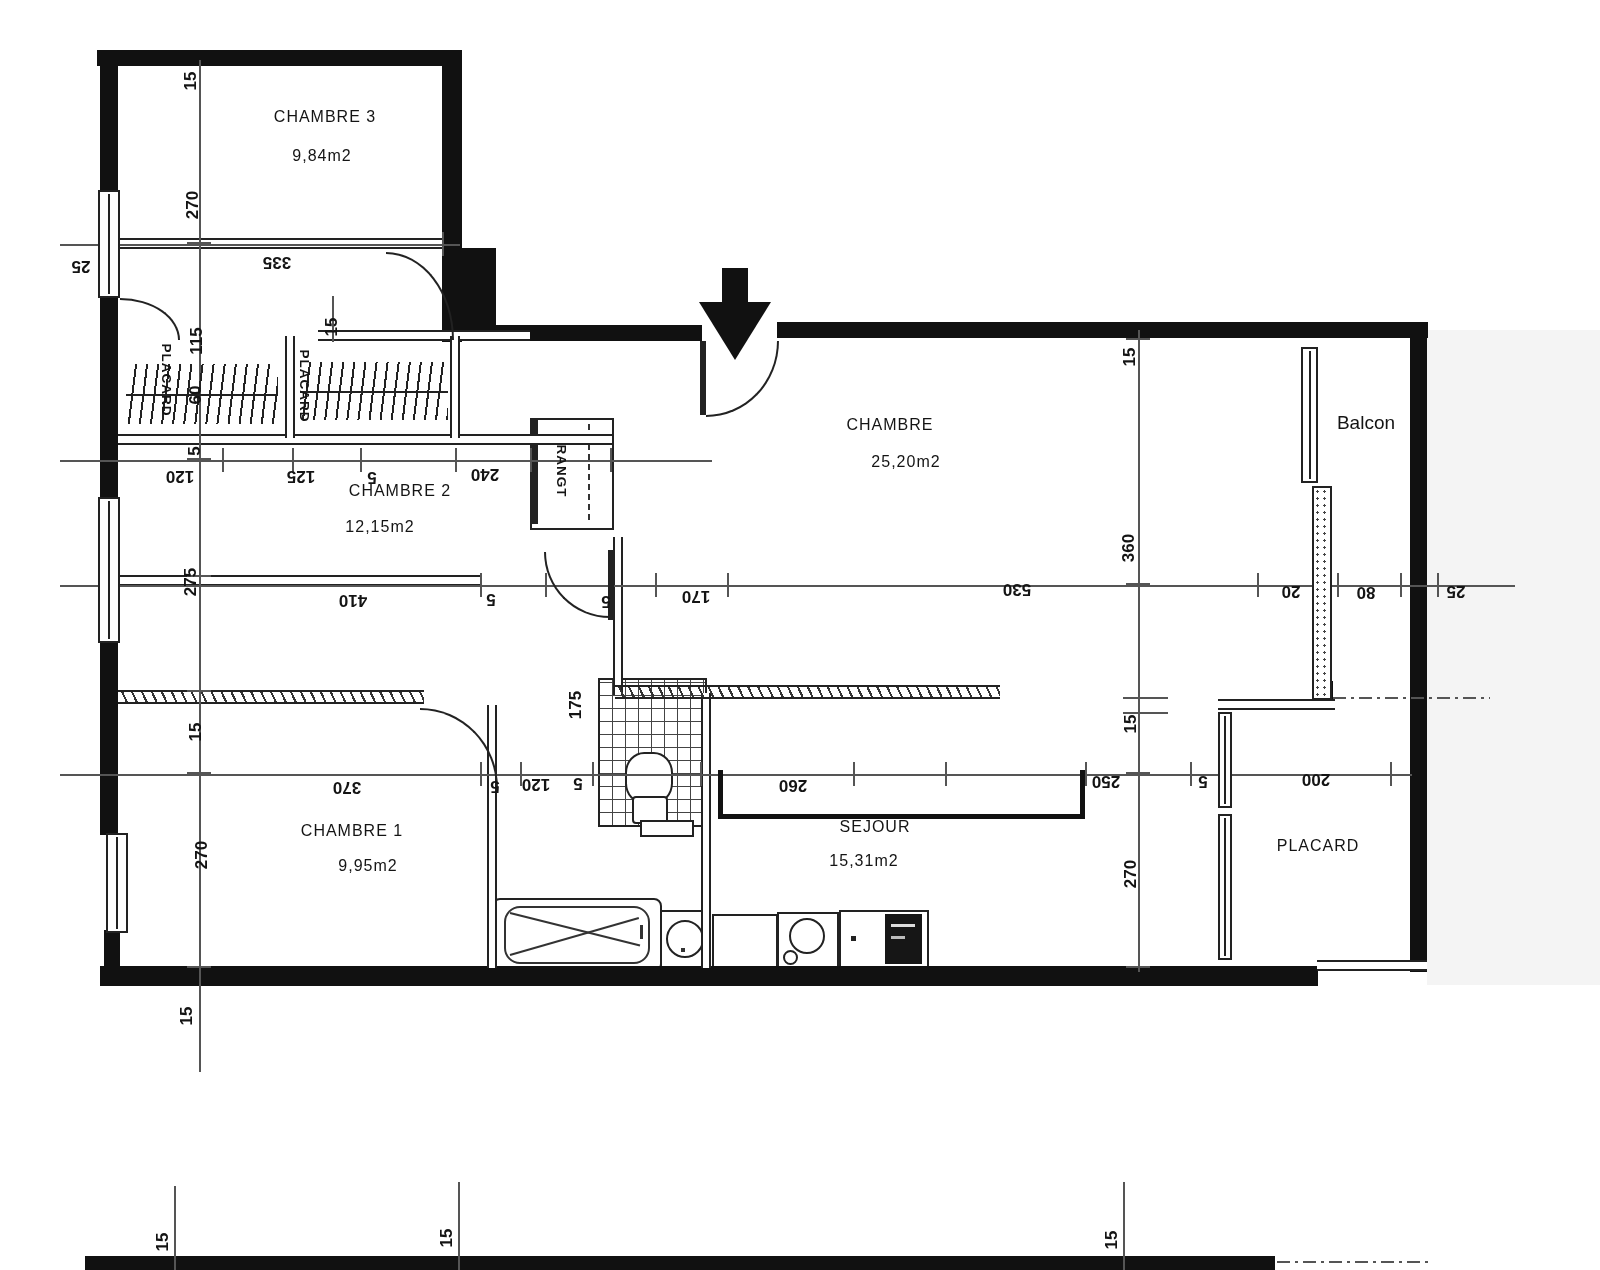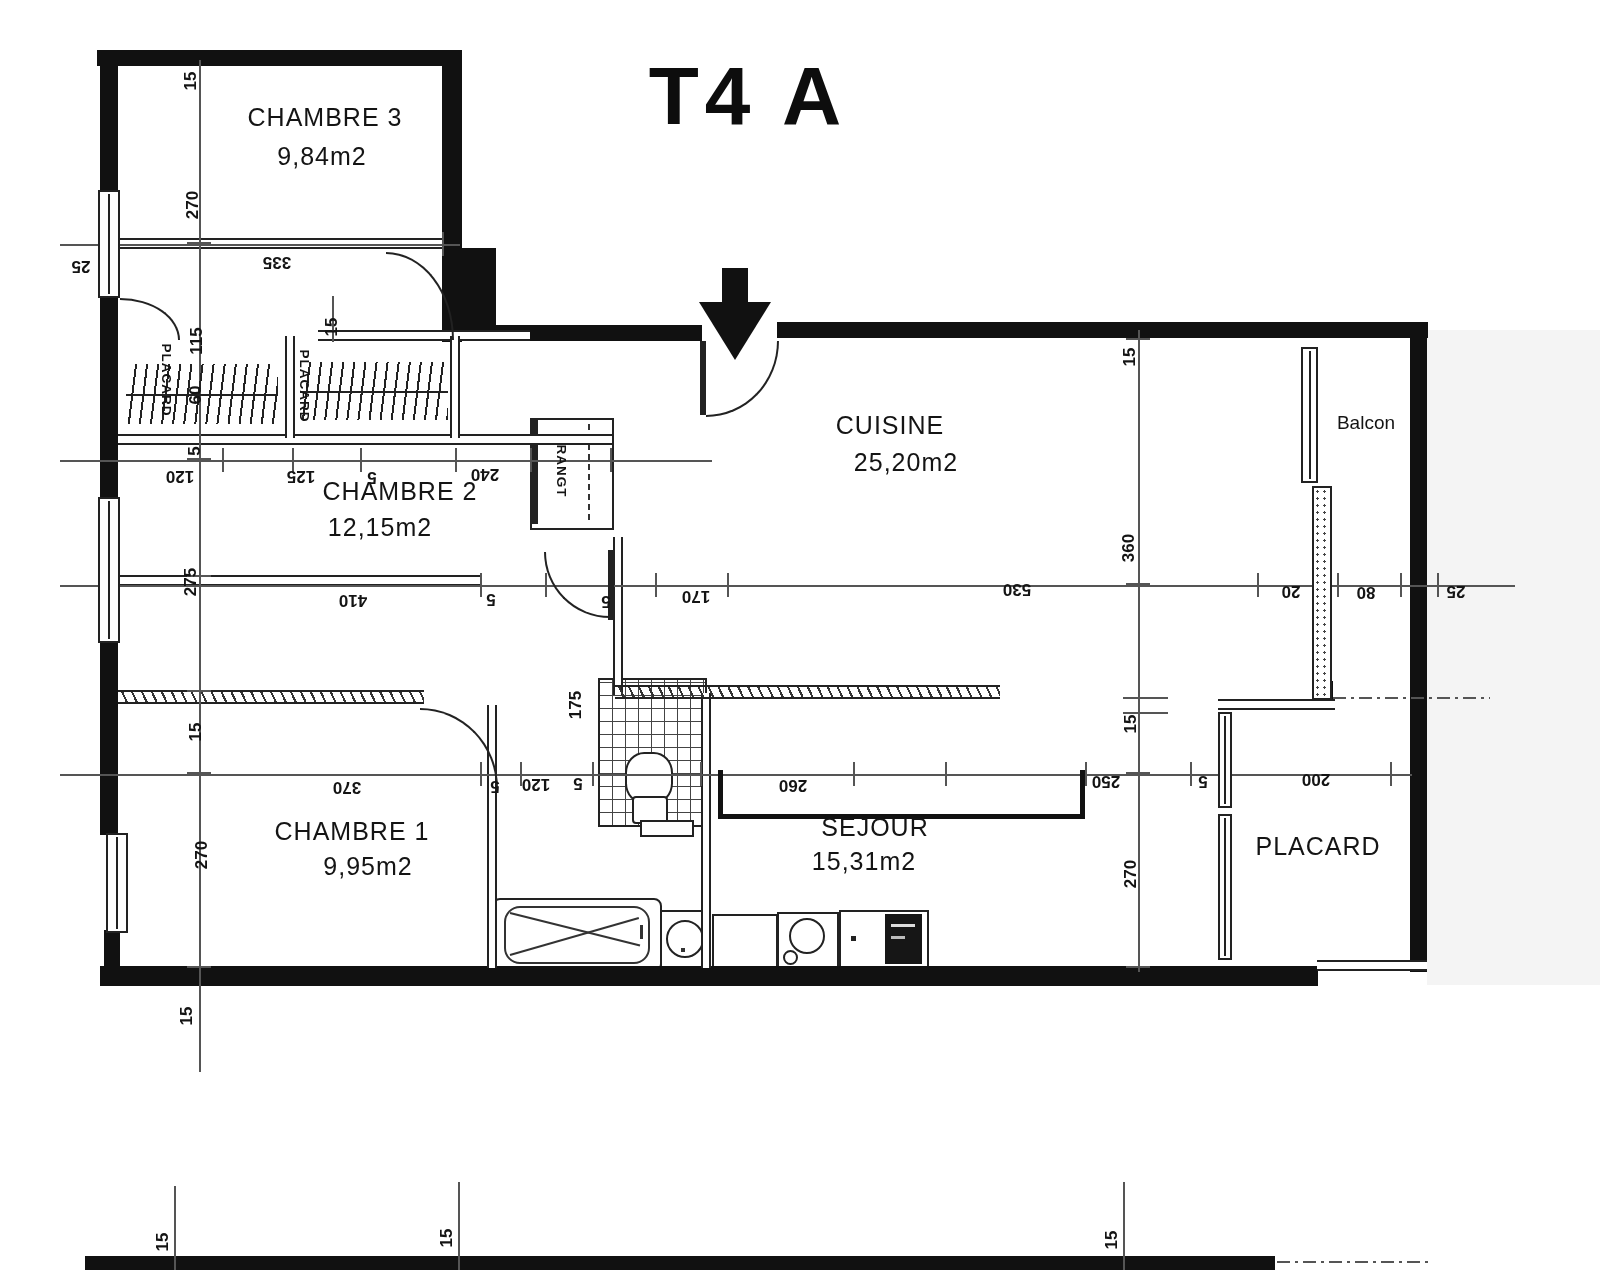--- a/index.html
+++ b/index.html
@@ -20,35 +20,34 @@
   .window::after{content:"";position:absolute;left:50%;top:2px;bottom:2px;width:2px;background:#222;transform:translateX(-50%);}
   .stipple{border:2px solid #222;background:radial-gradient(#444 1.2px,transparent 1.4px);background-size:7px 7px;background-color:#fff;}
   .door{border:0 solid #222;}
   .c-br{border-right:2px solid #222;border-bottom:2px solid #222;border-bottom-right-radius:100% 100%;}
   .c-bl{border-left:2px solid #222;border-bottom:2px solid #222;border-bottom-left-radius:100% 100%;}
   .c-tr{border-top:2px solid #222;border-right:2px solid #222;border-top-right-radius:100% 100%;}
   .leaf{background:#222;}
   .closet-hatch{background:repeating-linear-gradient(97deg,transparent 0 9px,#222 9px 11px);}
   .closet-hatch::after{content:"";position:absolute;left:0;right:0;top:50%;height:2px;background:#222;}
   .lbl{white-space:nowrap;color:#141414;transform:translate(-50%,-50%);}
-  .room{font-size:25px;letter-spacing:1px;}
+  .room{font-size:16px;letter-spacing:1px;}
   .balcon{font-size:19px;}
   .dim180{font-size:17px;font-weight:700;transform:translate(-50%,-50%) rotate(180deg);}
   .dimv{font-size:17px;font-weight:700;transform:translate(-50%,-50%) rotate(-90deg);}
   .closet{font-size:13.5px;font-weight:700;letter-spacing:1px;transform:translate(-50%,-50%) rotate(90deg);}
   .title{font-size:82px;font-weight:700;letter-spacing:6px;color:#0d0d0d;transform:translate(-50%,-50%);}
   .fix{position:absolute;border:2px solid #222;background:#fff;}
   .shade{pointer-events:none;}
 </style>
 </head>
 <body>
 
 <div id="stage">
 
-  <div class="abs lbl title" style="left:748px;top:96px">T4 A</div>
 
   <div class="abs" style="left:699px;top:268px;width:72px;height:94px">
     <div class="abs" style="left:23px;top:0;width:26px;height:36px;background:#111"></div>
     <div class="abs" style="left:0;top:34px;width:0;height:0;border-left:36px solid transparent;border-right:36px solid transparent;border-top:58px solid #111"></div>
   </div>
 
   <div class="abs" style="left:530px;top:418px;width:80px;height:108px;border:2px solid #222;background:#fff">
     <div class="abs" style="left:0;top:0;width:6px;height:104px;background:#222"></div>
     <div class="abs" style="left:56px;top:4px;width:0;height:96px;border-left:2px dashed #333"></div>
   </div>
@@ -171,21 +170,21 @@
     <div class="abs leaf" style="left: 608px; top: 550px; width: 6px; height: 70px;"></div>
     <div class="abs closet-hatch" style="left: 126px; top: 364px; width: 152px; height: 60px;"></div>
     <div class="abs closet-hatch" style="left: 300px; top: 362px; width: 148px; height: 58px;"></div>
     <div class="abs wall" style="left: 718px; top: 770px; width: 5px; height: 48px;"></div>
     <div class="abs wall" style="left: 718px; top: 814px; width: 367px; height: 5px;"></div>
     <div class="abs wall" style="left: 1080px; top: 770px; width: 5px; height: 48px;"></div>
     <div class="abs lbl room" style="left: 325px; top: 117px;">CHAMBRE 3</div>
     <div class="abs lbl room" style="left: 322px; top: 156px;">9,84m2</div>
     <div class="abs lbl room" style="left: 388px; top: 491px; margin-left: 12px;">CHAMBRE 2</div>
     <div class="abs lbl room" style="left: 380px; top: 527px;">12,15m2</div>
-    <div class="abs lbl room" style="left: 890px; top: 425px;">CUISINE</div>
+    <div class="abs lbl room" style="left: 890px; top: 425px;">CHAMBRE</div>
     <div class="abs lbl room" style="left: 906px; top: 462px;">25,20m2</div>
     <div class="abs lbl balcon" style="left: 1366px; top: 423px;">Balcon</div>
     <div class="abs lbl room" style="left: 352px; top: 831px;">CHAMBRE 1</div>
     <div class="abs lbl room" style="left: 368px; top: 866px;">9,95m2</div>
     <div class="abs lbl room" style="left: 875px; top: 827px;">SEJOUR</div>
     <div class="abs lbl room" style="left: 864px; top: 861px;">15,31m2</div>
     <div class="abs lbl room" style="left: 1318px; top: 846px;">PLACARD</div>
     <div class="abs lbl dim180" style="left: 277px; top: 262px;">335</div>
     <div class="abs lbl dim180" style="left: 81px; top: 266px;">25</div>
     <div class="abs lbl dim180" style="left: 180px; top: 476px;">120</div>

